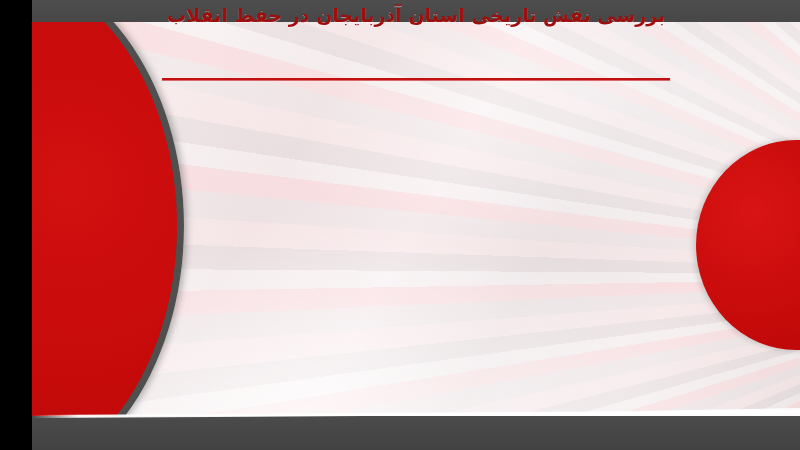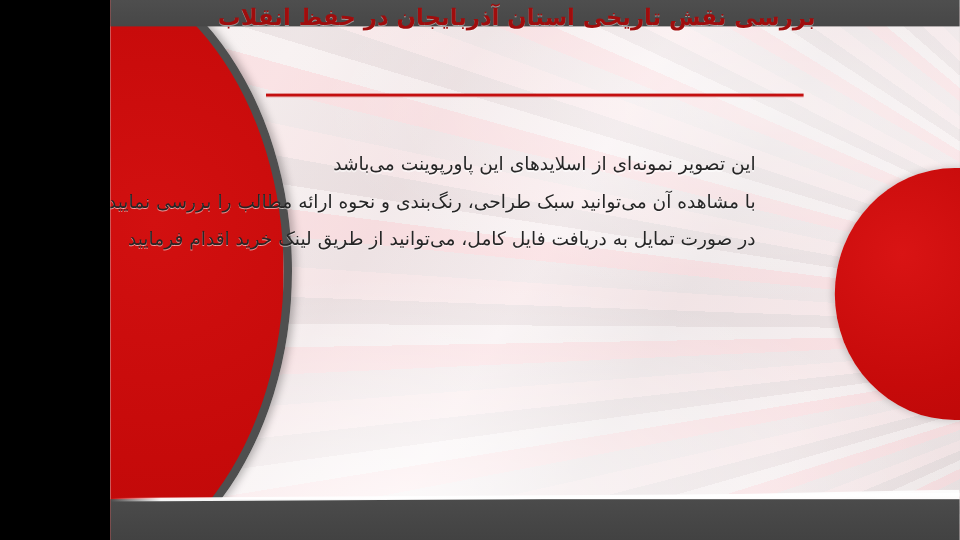--- a/index.html
+++ b/index.html
@@ -1,21 +1,21 @@
 <!DOCTYPE html>
 <html lang="fa" dir="rtl"><head>
 <meta charset="utf-8">
 <title>Slide</title>
 <style>
   html,body{margin:0;padding:0;background:#000;}
   *{box-sizing:border-box;}
 
   .slide{
     position:relative;
-    width:708px;height:450px;
+    width:768px;height:450px;
     overflow:hidden;
     font-family:"DejaVu Sans","Liberation Sans",sans-serif;
     background:#e3dede;
   }
 
   
   .bg-base{
     position:absolute;inset:0;
     background:
       linear-gradient(120deg,#efe9e9 0%,#f6eeee 18%,#efe3e4 34%,#f7eff0 50%,#eae2e3 64%,#f2e9ea 80%,#e6dede 100%);
@@ -131,24 +131,19 @@
   <div class="blob-right"></div>
   <div class="blob-left-wrap">
     <div class="blob-left"></div>
   </div>
 
   <div class="title-block">
     <span class="title-line">بررسی نقش تاریخی استان آذربایجان در حفظ انقلاب</span>
   </div>
   <div class="title-rule"></div>
 
-  <div class="body-block">
-    <span class="body-line">این تصویر نمونه‌ای از اسلایدهای این پاورپوینت می‌باشد</span>
-    <span class="body-line">با مشاهده آن می‌توانید سبک طراحی، رنگ‌بندی و نحوه ارائه مطالب را بررسی نمایید</span>
-    <span class="body-line">در صورت تمایل به دریافت فایل کامل، می‌توانید از طریق لینک خرید اقدام فرمایید</span>
-  </div>
 
   <div class="bar-bottom-slant"></div>
   <div class="bar-bottom-edge"></div>
   <div class="bar-top"></div>
   <div class="bar-bottom"></div>
 
 </div>
 
 </body></html>

